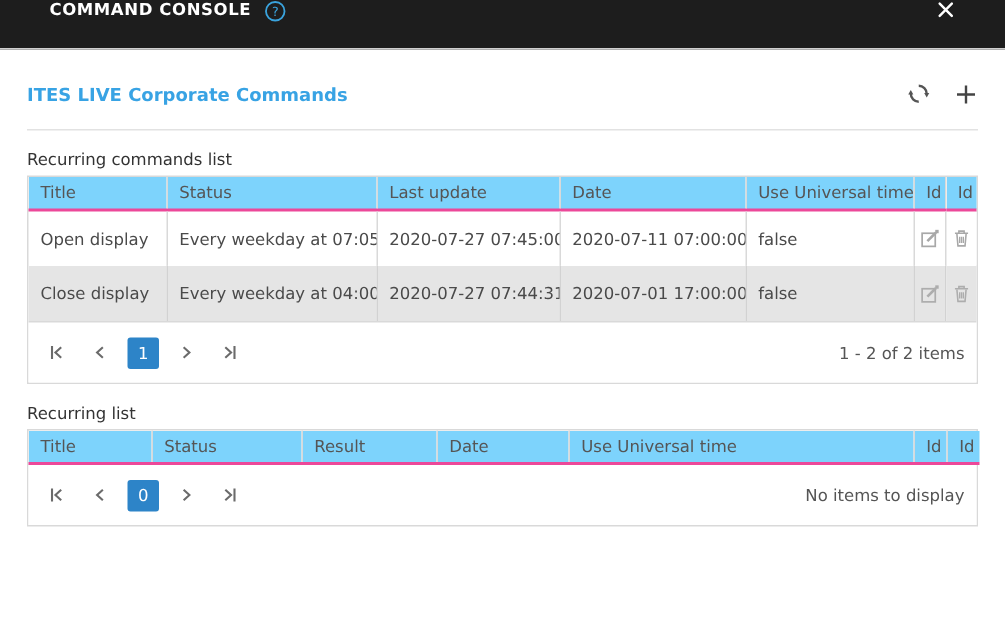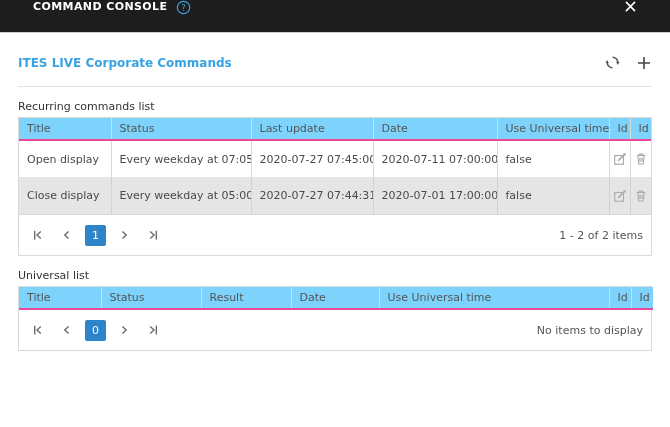--- a/index.html
+++ b/index.html
@@ -195,21 +195,21 @@
                 <path d="M3 4 H13" stroke="#a8a8a8" stroke-width="1.3"></path>
                 <path d="M6 4 V2.4 H10 V4" fill="none" stroke="#a8a8a8" stroke-width="1.2"></path>
                 <path d="M4.5 4.6 L5.3 13.6 H10.7 L11.5 4.6" fill="none" stroke="#a8a8a8" stroke-width="1.2"></path>
                 <path d="M6.6 6.6 V11.4 M8 6.6 V11.4 M9.4 6.6 V11.4" stroke="#a8a8a8" stroke-width="1"></path>
               </svg>
             </span>
           </td>
         </tr>
         <tr class="selected">
           <td>Close display</td>
-          <td>Every weekday at 05:00</td>
+          <td>Every weekday at 04:00</td>
           <td>2020-07-27 07:44:31</td>
           <td>2020-07-01 17:00:00</td>
           <td>false</td>
           <td class="icon-cell">
             <span class="row-icon">
               <svg width="14" height="14" viewBox="0 0 16 16">
                 <rect x="2" y="4" width="10" height="10" fill="none" stroke="#adadad" stroke-width="1.3"></rect>
                 <path d="M6 10 L12.6 3.4" stroke="#adadad" stroke-width="2"></path>
                 <rect x="12" y="1.4" width="2.6" height="2.6" fill="#adadad"></rect>
               </svg>
@@ -249,21 +249,21 @@
         <svg width="14" height="14" viewBox="0 0 16 16">
             <path d="M11.8 3 V13 M4.8 4 L9.2 8 L4.8 12" fill="none" stroke="#6b6b6b" stroke-width="1.6"></path>
           </svg>
       </span>
       <span class="pager-summary">1 - 2 of 2 items</span>
     </div>
   </div>
 </div>
 
 <div class="section">
-  <div class="section-label">Universal list</div>
+  <div class="section-label">Recurring list</div>
   <div class="grid no-rows">
     <table>
       <colgroup>
         <col style="width:82px">
           <col style="width:100px">
           <col style="width:90px">
         <col style="width:88px">
           <col style="width:230px">
           <col style="width:22px">
           <col style="width:22px">

